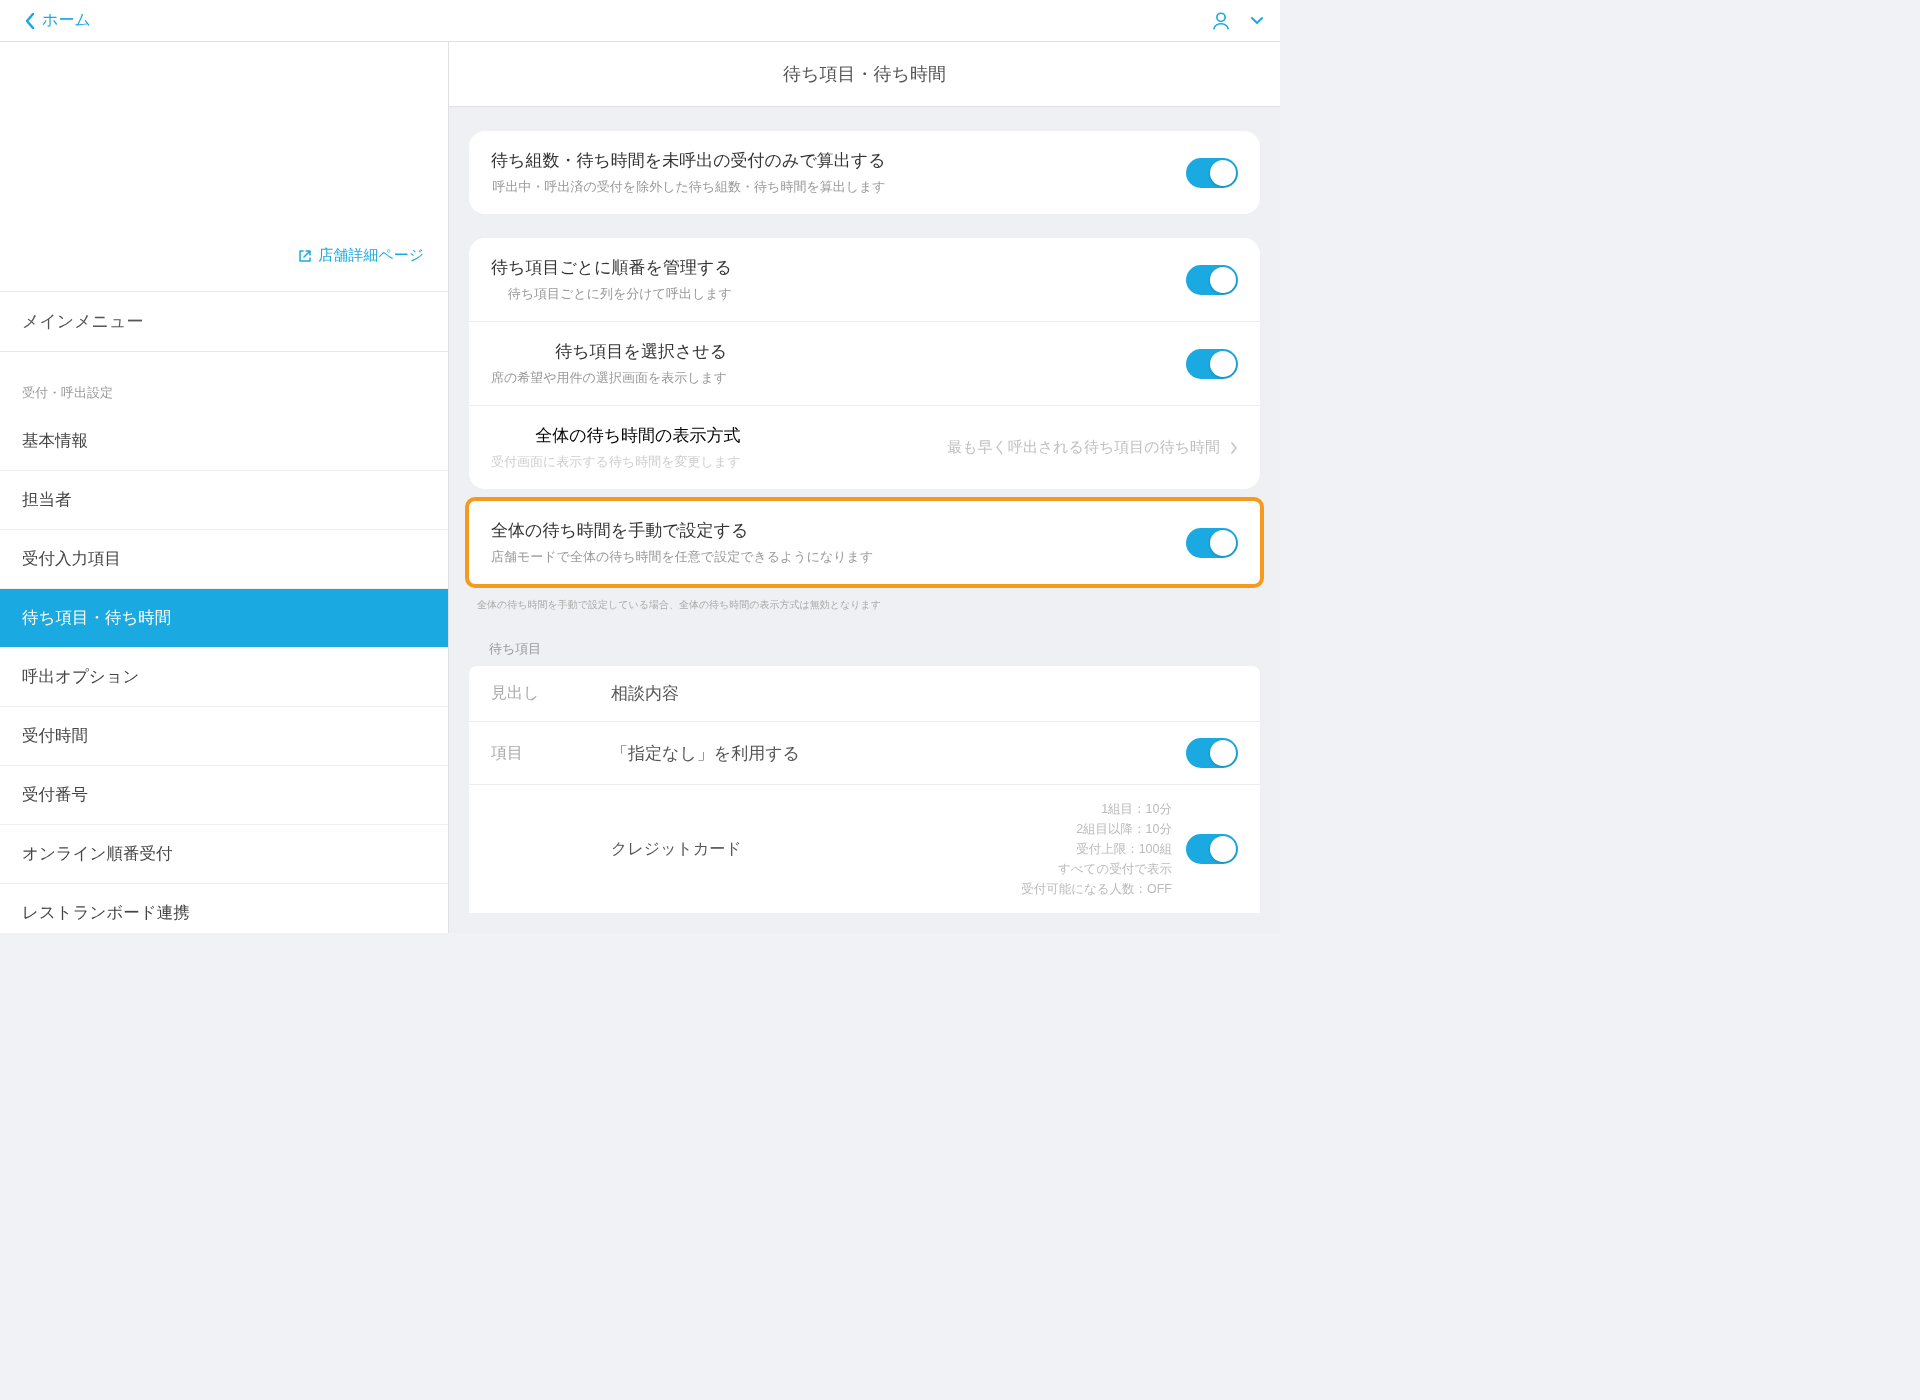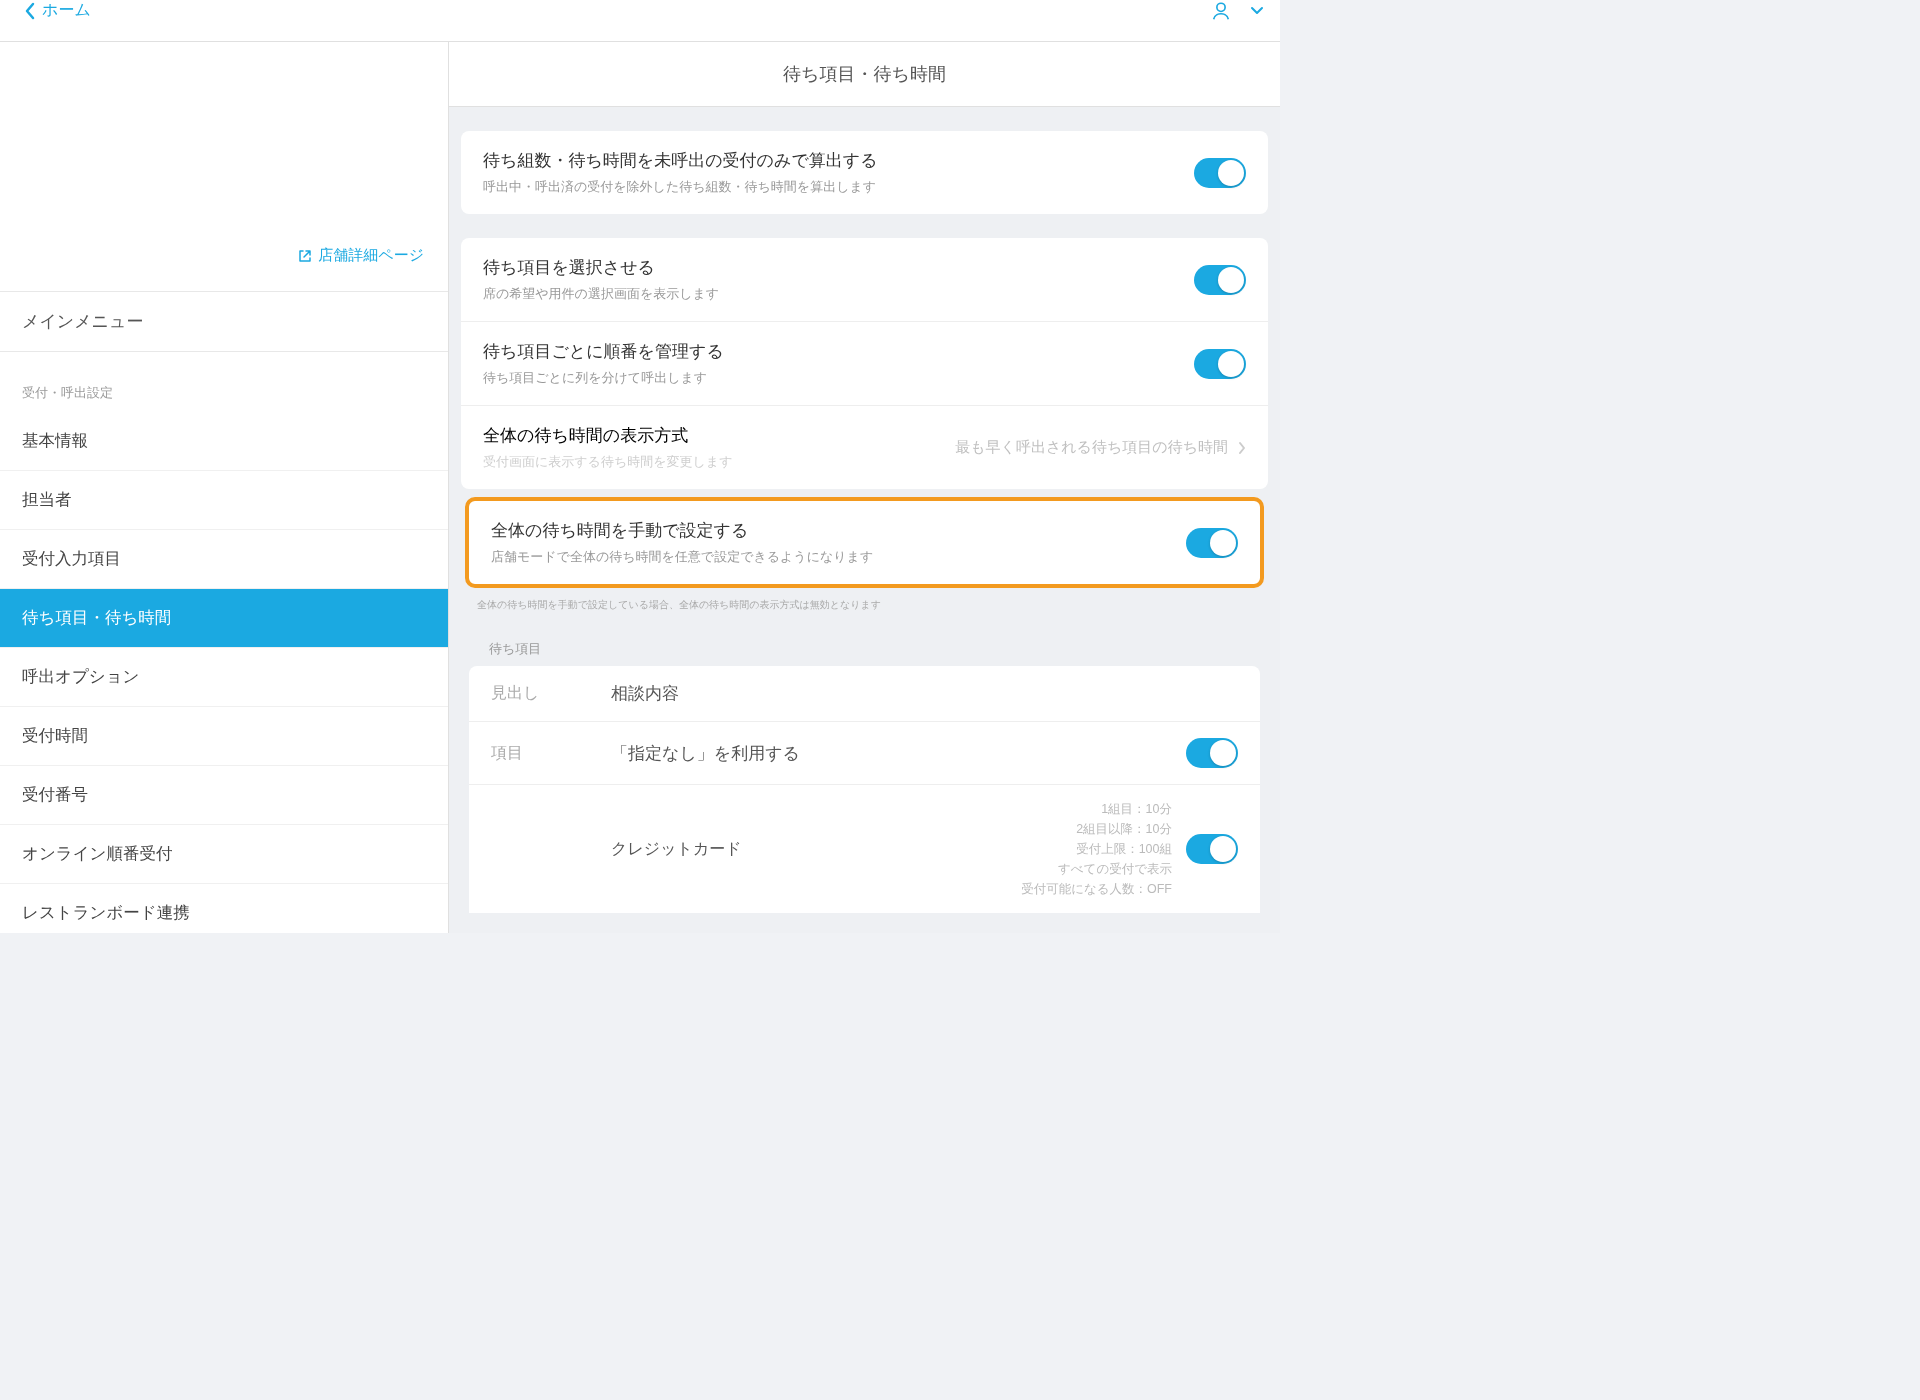--- a/index.html
+++ b/index.html
@@ -9,21 +9,21 @@
       color: #333;
       width: 1280px;
       height: 933px;
       overflow: hidden;
     }
     .top-bar {
       height: 42px;
       background: #fff;
       border-bottom: 1px solid #e0e0e0;
       display: flex;
-      align-items: flex-start;
+      align-items: center;
       justify-content: space-between;
       padding: 0 16px 0 24px;
     }
     .back-link {
       display: flex;
       align-items: center;
       color: #1ba9e1;
       font-size: 16px;
       cursor: pointer;
     }
@@ -79,24 +79,25 @@
     }
     .content-header {
       background: #fff;
       text-align: center;
       padding: 20px 0;
       font-size: 18px;
       color: #555;
       border-bottom: 1px solid #e0e0e0;
     }
     .card-group {
-      margin: 24px 12px;
-      background: #fff;
-      border-radius: 8px;
+      margin: 24px 20px;
+      background: #fff;
+      border-radius: 16px;
       overflow: hidden;
+      text-align: right;
     }
     .setting-row {
       display: flex;
       align-items: center;
       justify-content: space-between;
       padding: 18px 22px;
       border-top: 1px solid #eee;
     }
     .setting-row:first-child { border-top: none; }
     .setting-text .title {
@@ -247,29 +248,29 @@
           <div class="title">待ち組数・待ち時間を未呼出の受付のみで算出する</div>
           <div class="subtitle">呼出中・呼出済の受付を除外した待ち組数・待ち時間を算出します</div>
         </div>
         <div class="toggle"></div>
       </div>
     </div>
 
     <div class="card-group" style="margin-bottom:8px;">
       <div class="setting-row">
         <div class="setting-text">
+          <div class="title">待ち項目ごとに順番を管理する</div>
+          <div class="subtitle">待ち項目ごとに列を分けて呼出します</div>
+        </div>
+        <div class="toggle"></div>
+      </div>
+      <div class="setting-row">
+        <div class="setting-text">
           <div class="title">待ち項目を選択させる</div>
           <div class="subtitle">席の希望や用件の選択画面を表示します</div>
-        </div>
-        <div class="toggle"></div>
-      </div>
-      <div class="setting-row">
-        <div class="setting-text">
-          <div class="title">待ち項目ごとに順番を管理する</div>
-          <div class="subtitle">待ち項目ごとに列を分けて呼出します</div>
         </div>
         <div class="toggle"></div>
       </div>
       <div class="setting-row disabled">
         <div class="setting-text">
           <div class="title">全体の待ち時間の表示方式</div>
           <div class="subtitle">受付画面に表示する待ち時間を変更します</div>
         </div>
         <div class="value-right">
           <span class="value-text">最も早く呼出される待ち項目の待ち時間</span>

